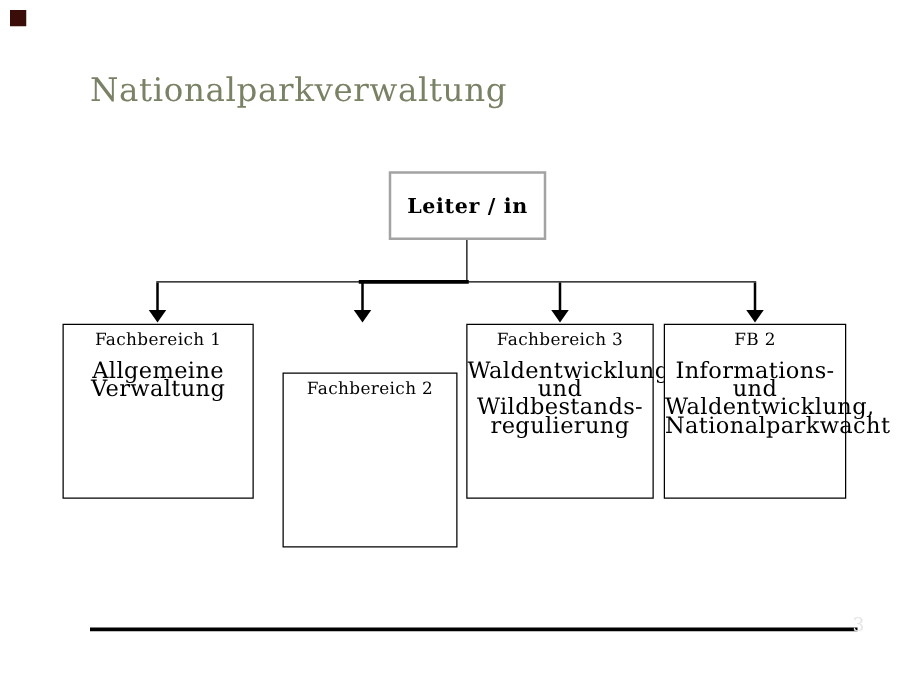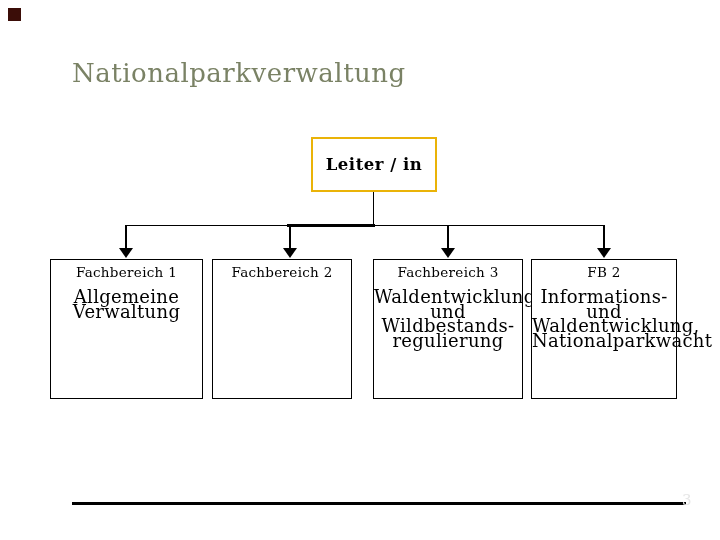--- a/index.html
+++ b/index.html
@@ -33,21 +33,21 @@
     letter-spacing: 0.5px;
     color: #7A8265;
     white-space: nowrap;
   }
   .org-node-root {
     position: absolute;
     left: 311px;
     top: 137px;
     width: 126px;
     height: 55px;
-    border: 2px solid #eab308;
+    border: 2px solid #a3a3a3;
     box-sizing: border-box;
     display: flex;
     align-items: center;
     justify-content: center;
     font-size: 16.5px;
     font-weight: bold;
     letter-spacing: 0.5px;
     background: #ffffff;
   }
   .connector {
@@ -98,21 +98,21 @@
     position: absolute;
     top: 259px;
     height: 140px;
     border: 1.5px solid #000000;
     box-sizing: border-box;
     background: #ffffff;
     text-align: center;
     padding-top: 5px;
   }
   .dept-box-1 { left: 50px;  width: 153px; }
-  .dept-box-2 { left: 212px; width: 140px; }
+  .dept-box-2 { left: 226px; width: 140px; margin-top: 39px; }
   .dept-box-3 { left: 373px; width: 150px; }
   .dept-box-4 { left: 531px; width: 146px; }
   .dept-heading {
     font-size: 13.5px;
     line-height: 15px;
     letter-spacing: 0.3px;
   }
   .dept-body {
     margin-top: 10px;
     font-size: 18px;

